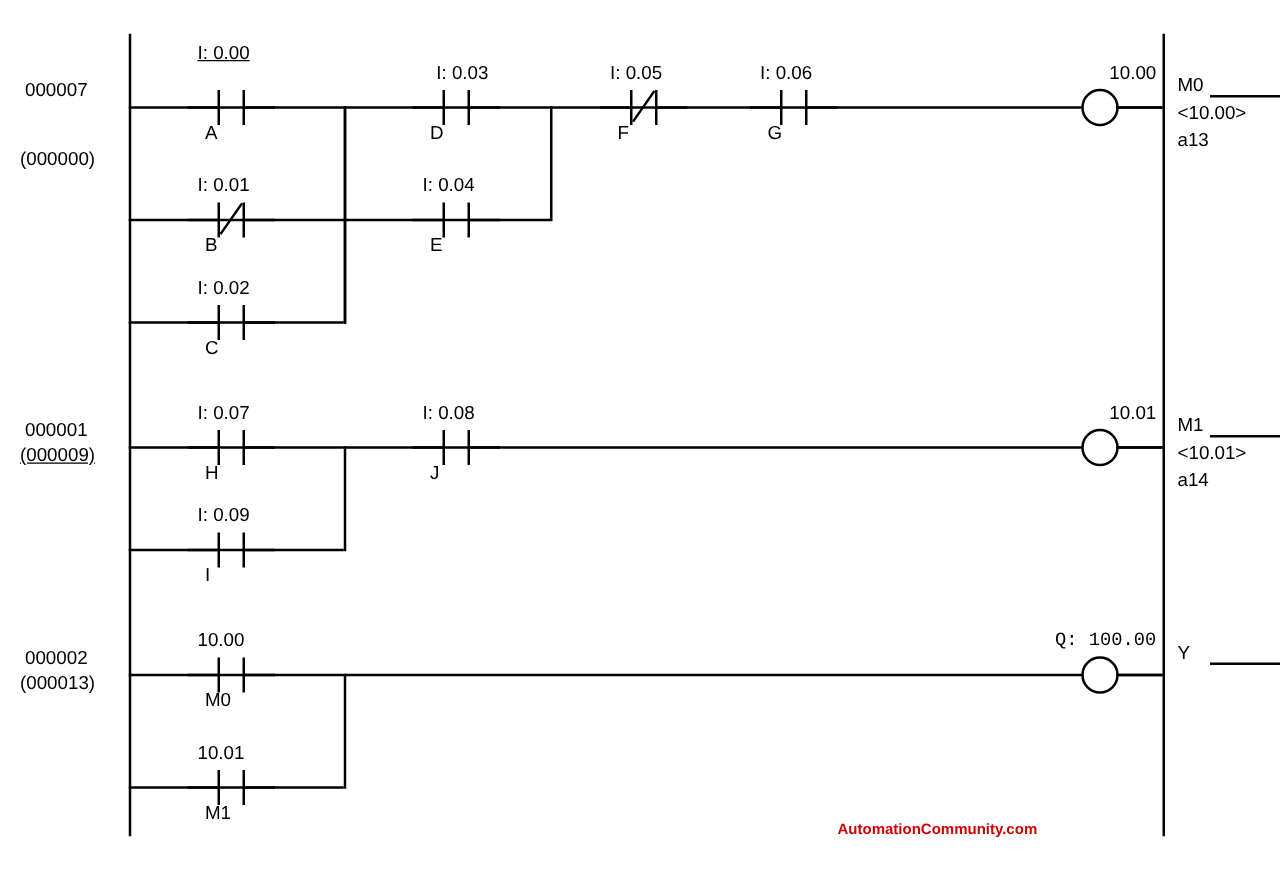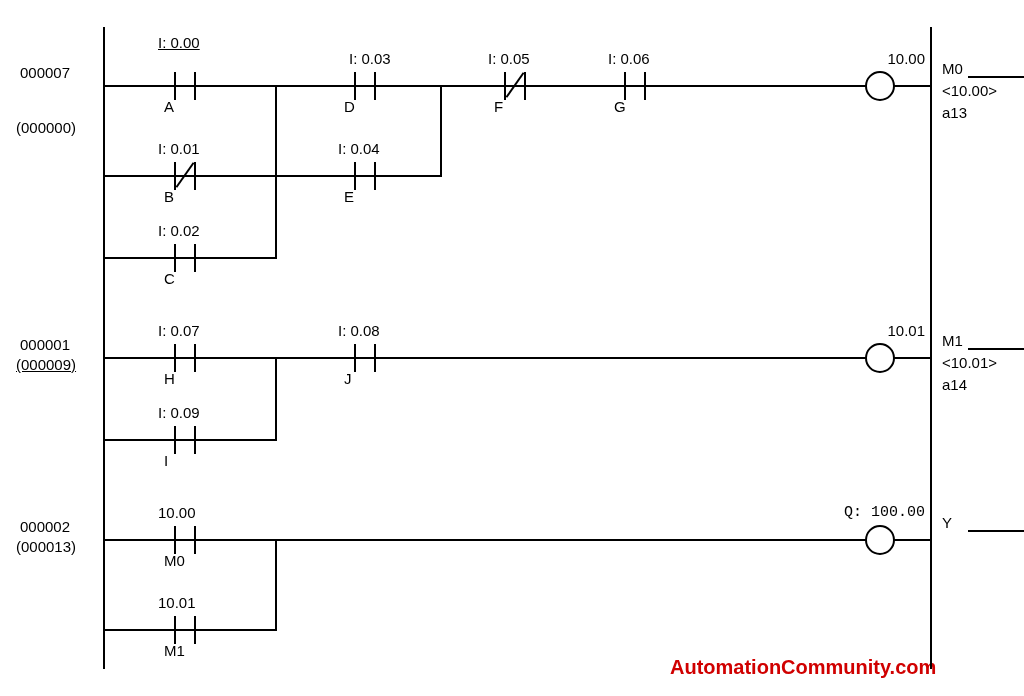--- a/index.html
+++ b/index.html
@@ -30,21 +30,21 @@
     position: absolute;
     font-size: 15px;
     color: #000;
     white-space: nowrap;
   }
   .lbl.right { text-align: right; }
   .watermark {
     position: absolute;
     color: #d00000;
     font-weight: bold;
-    font-size: 20px;
+    font-size: 12px;
   }
   
   .contact {
     position: absolute;
     width: 70px;
     height: 28px;
   }
   .contact .lead {
     position: absolute;
     top: 13px;

